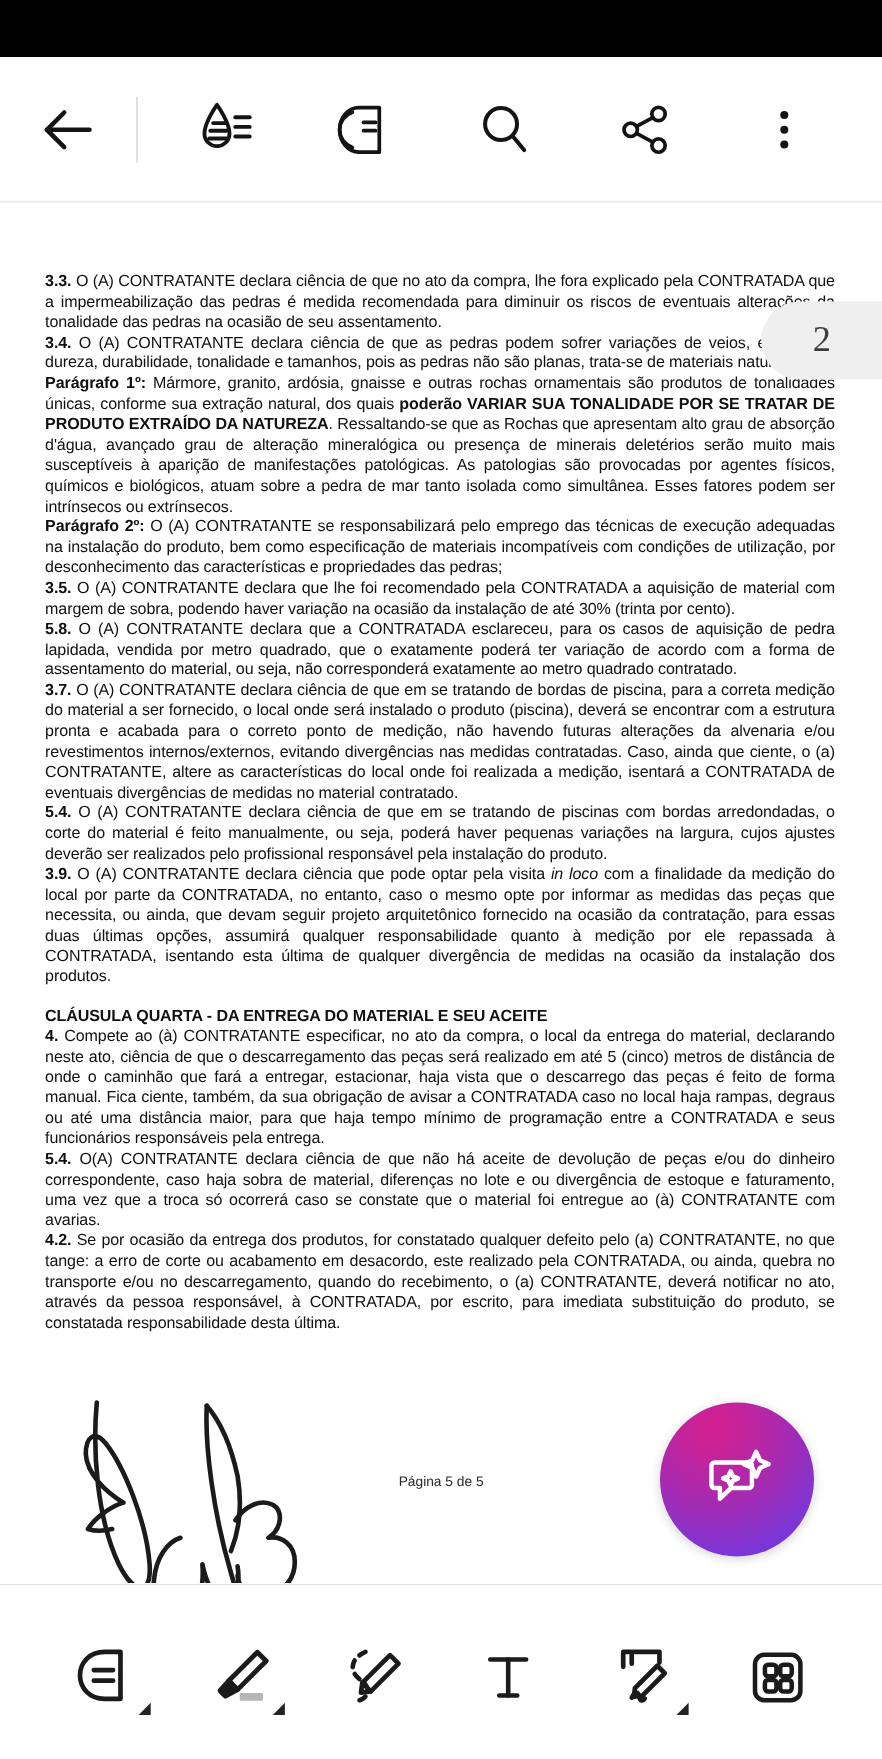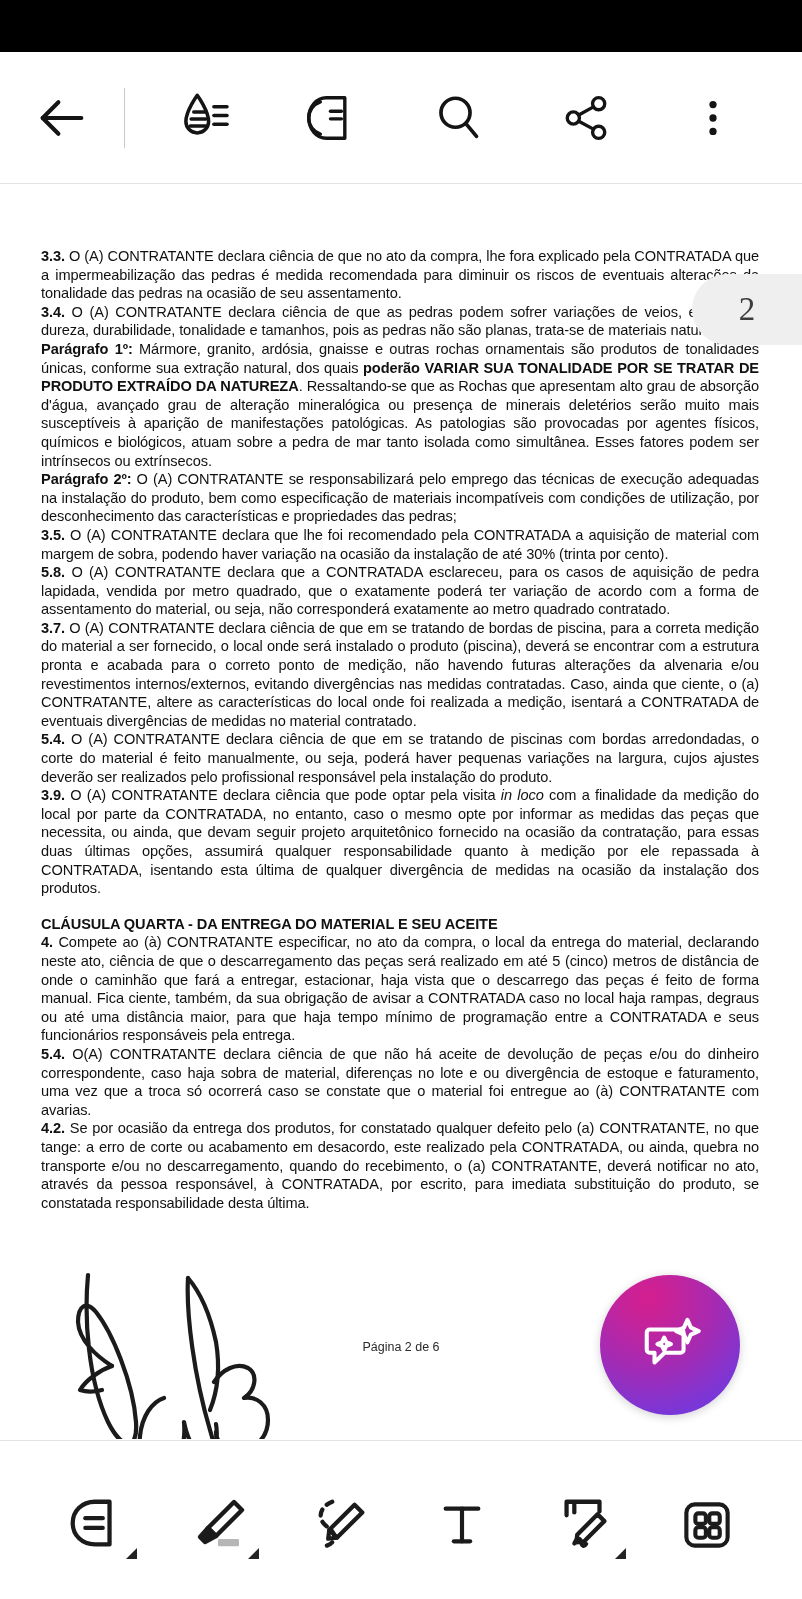--- a/index.html
+++ b/index.html
@@ -227,21 +227,21 @@
 
     <svg class="signature" width="300" height="300" viewBox="0 0 300 300" fill="none" stroke="#1b1b1b" stroke-width="4.2" stroke-linecap="round" stroke-linejoin="round">
       <path d="M28 5 C24 48 28 110 48 152 C62 180 78 182 76 152 C73 112 52 62 36 42 C26 30 18 36 18 52 C19 70 36 86 52 96"></path>
       <path d="M52 96 C40 100 26 110 20 120 C26 122 34 122 42 120"></path>
       <path d="M104 128 C92 132 82 146 80 166 C78 188 88 204 102 202 C118 200 126 176 124 152 C128 172 136 186 148 182 C156 178 158 166 156 154"></path>
       <path d="M128 8 C126 44 134 106 150 160 C162 202 172 238 178 268"></path>
       <path d="M128 8 C140 22 150 44 156 72 C160 96 158 120 150 140"></path>
       <path d="M154 112 C162 100 176 92 188 98 C198 104 196 120 184 128 C196 126 208 134 208 150 C208 170 190 184 172 180 C162 178 156 170 156 162"></path>
     </svg>
 
-    <div class="page-footer">Página 2 de 6</div>
+    <div class="page-footer">Página 5 de 5</div>
 
   </div>
 
   <div class="page-badge">2</div>
 
   <div class="fab">
     <svg width="62" height="62" viewBox="0 0 32 32" fill="none" stroke="#ffffff" stroke-width="2.1" stroke-linecap="round" stroke-linejoin="round">
       <path d="M21.5 8 H5.5 a1.5 1.5 0 0 0 -1.5 1.5 v9 a1.5 1.5 0 0 0 1.5 1.5 H8 v5 l5.2 -5 H21.5 a1.5 1.5 0 0 0 1.5 -1.5 V9.5 A1.5 1.5 0 0 0 21.5 8 Z"></path>
       <path d="M13 12.2 l1.1 2.3 2.4 1 -2.4 1 -1.1 2.3 -1.1 -2.3 -2.4 -1 2.4 -1 Z"></path>
       <path d="M25 3 l1.8 4 4 1.8 -4 1.8 -1.8 4 -1.8 -4 -4 -1.8 4 -1.8 Z"></path>

